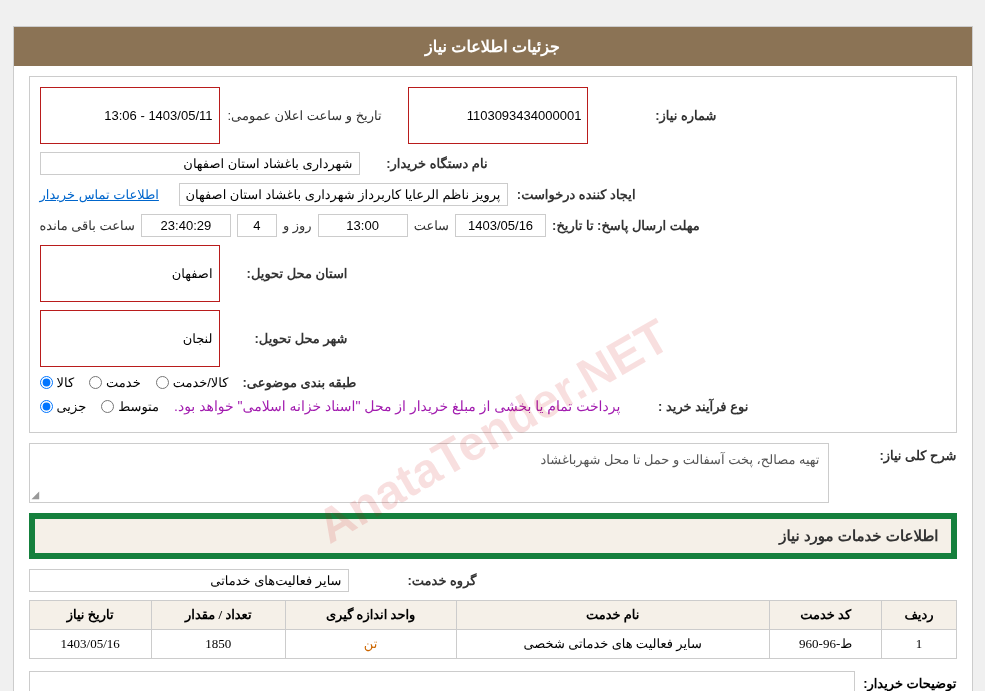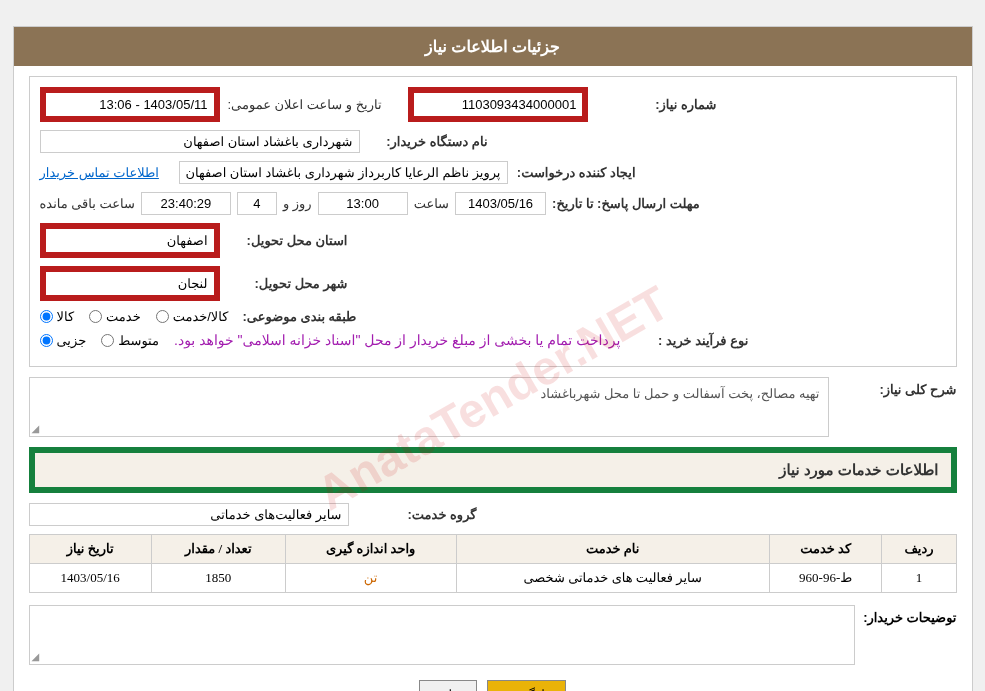--- a/index.html
+++ b/index.html
@@ -40,22 +40,22 @@
       justify-content: flex-end;
     }
     .form-label {
       font-weight: bold;
       white-space: nowrap;
       min-width: 120px;
       text-align: right;
       color: #333;
     }
     .form-value {
-      border: 6px solid #b91c1c;
-      padding: 4px 6px;
+      border: 1px solid #b91c1c;
+      padding: 20px 6px;
       background: #fff;
       min-width: 180px;
       text-align: right;
     }
     .form-value-wide {
       border: 1px solid #ccc;
       padding: 3px 6px;
       background: #fff;
       min-width: 320px;
       text-align: right;

